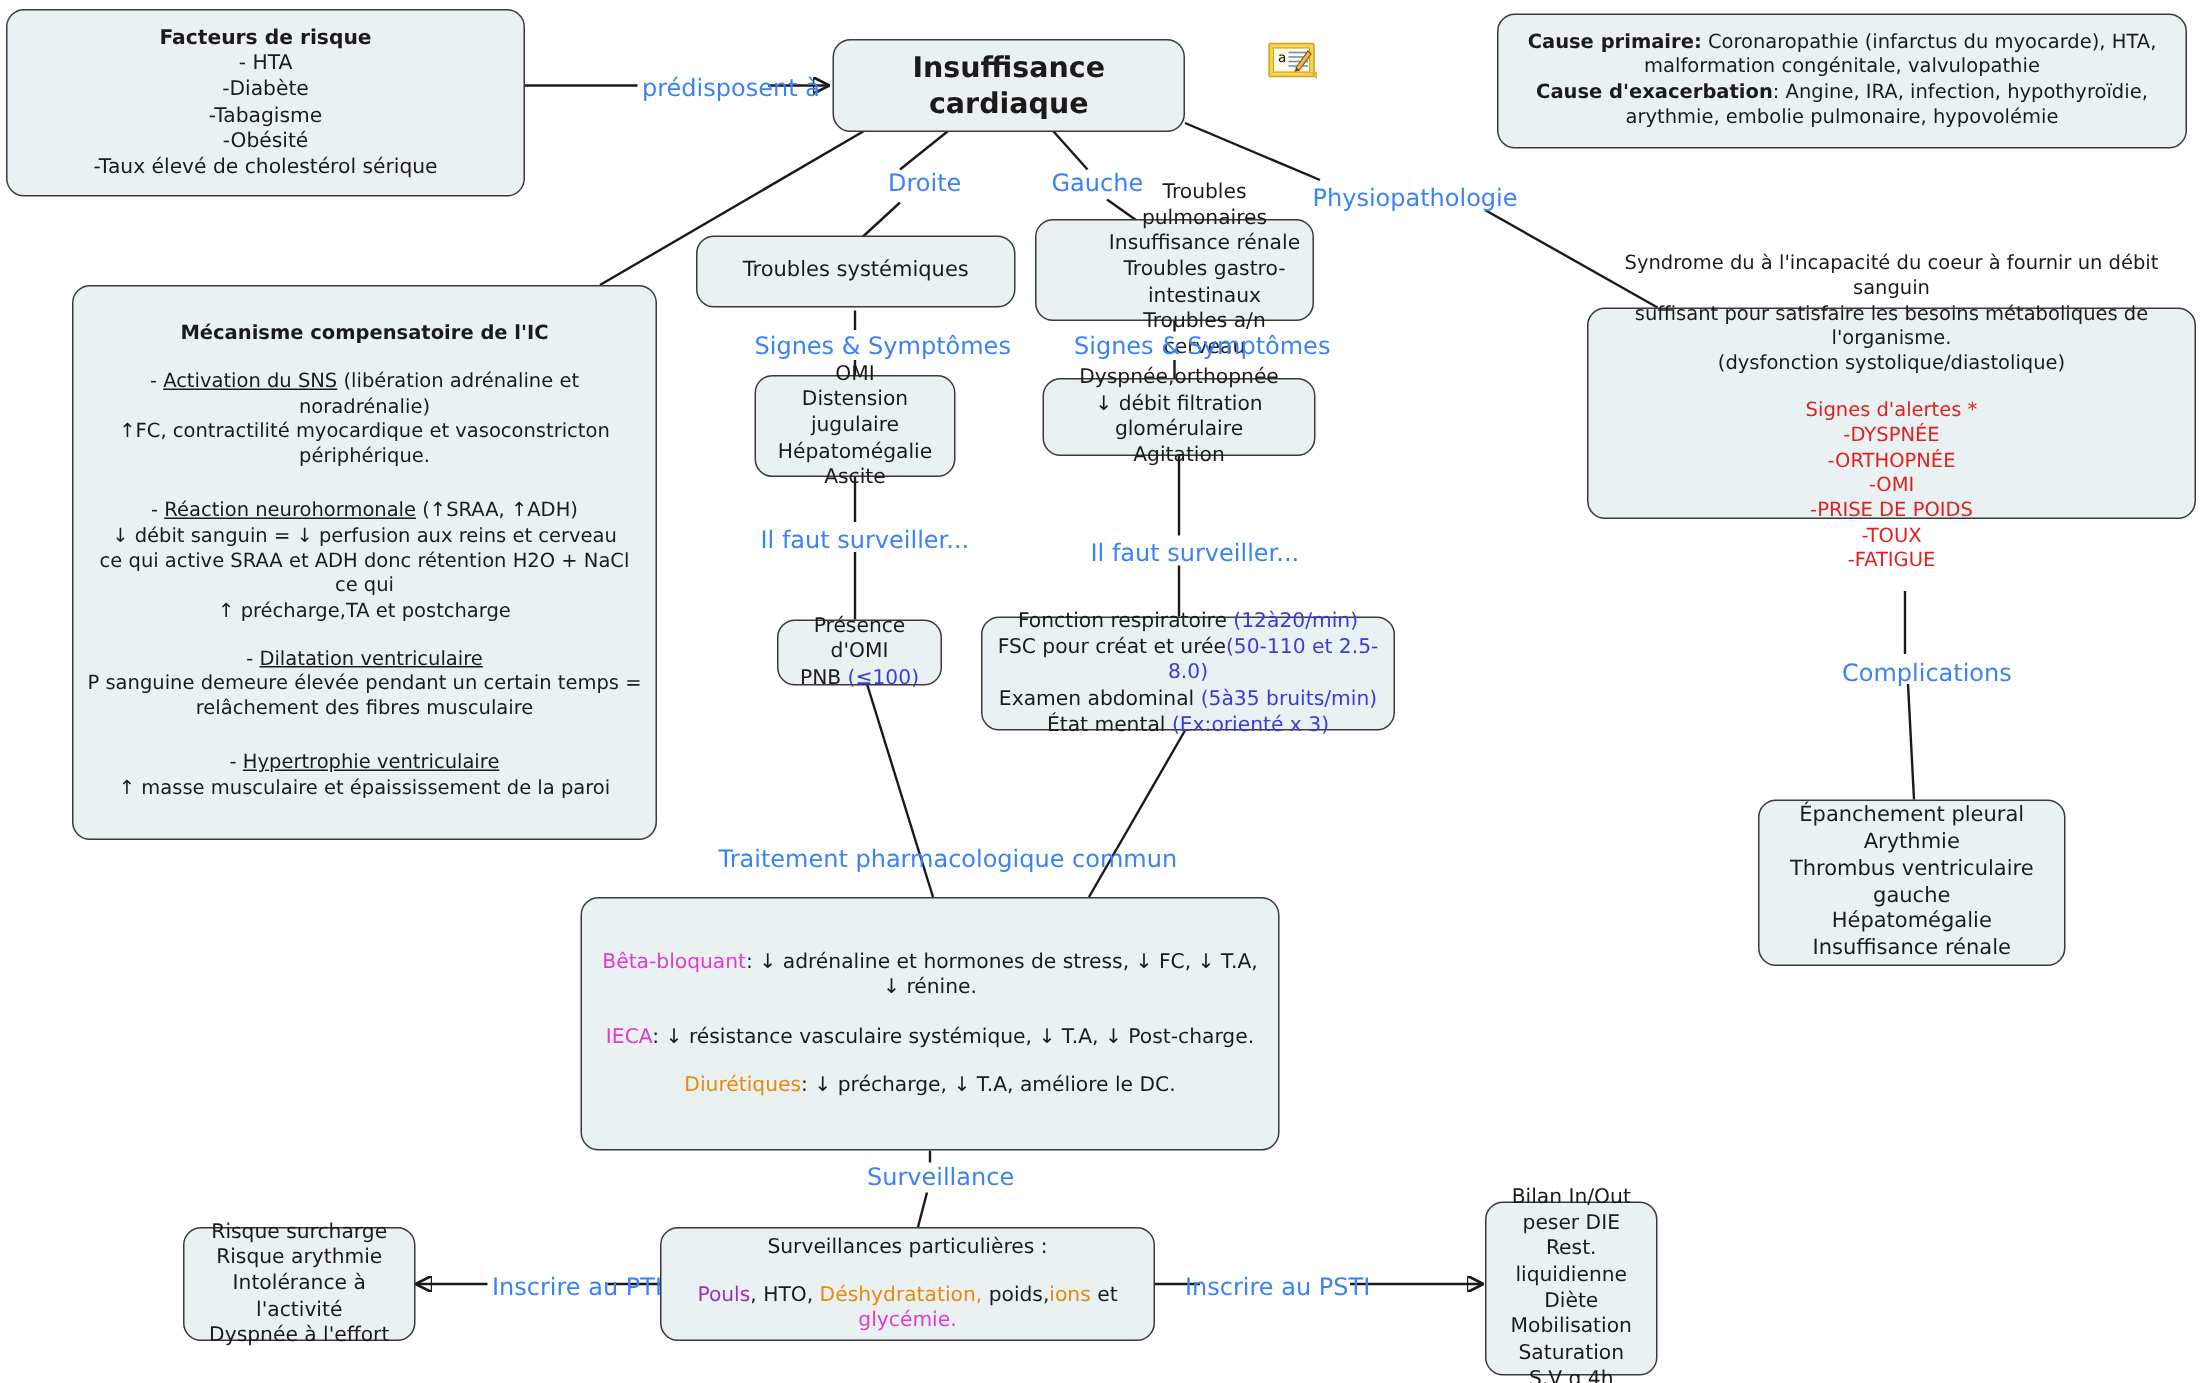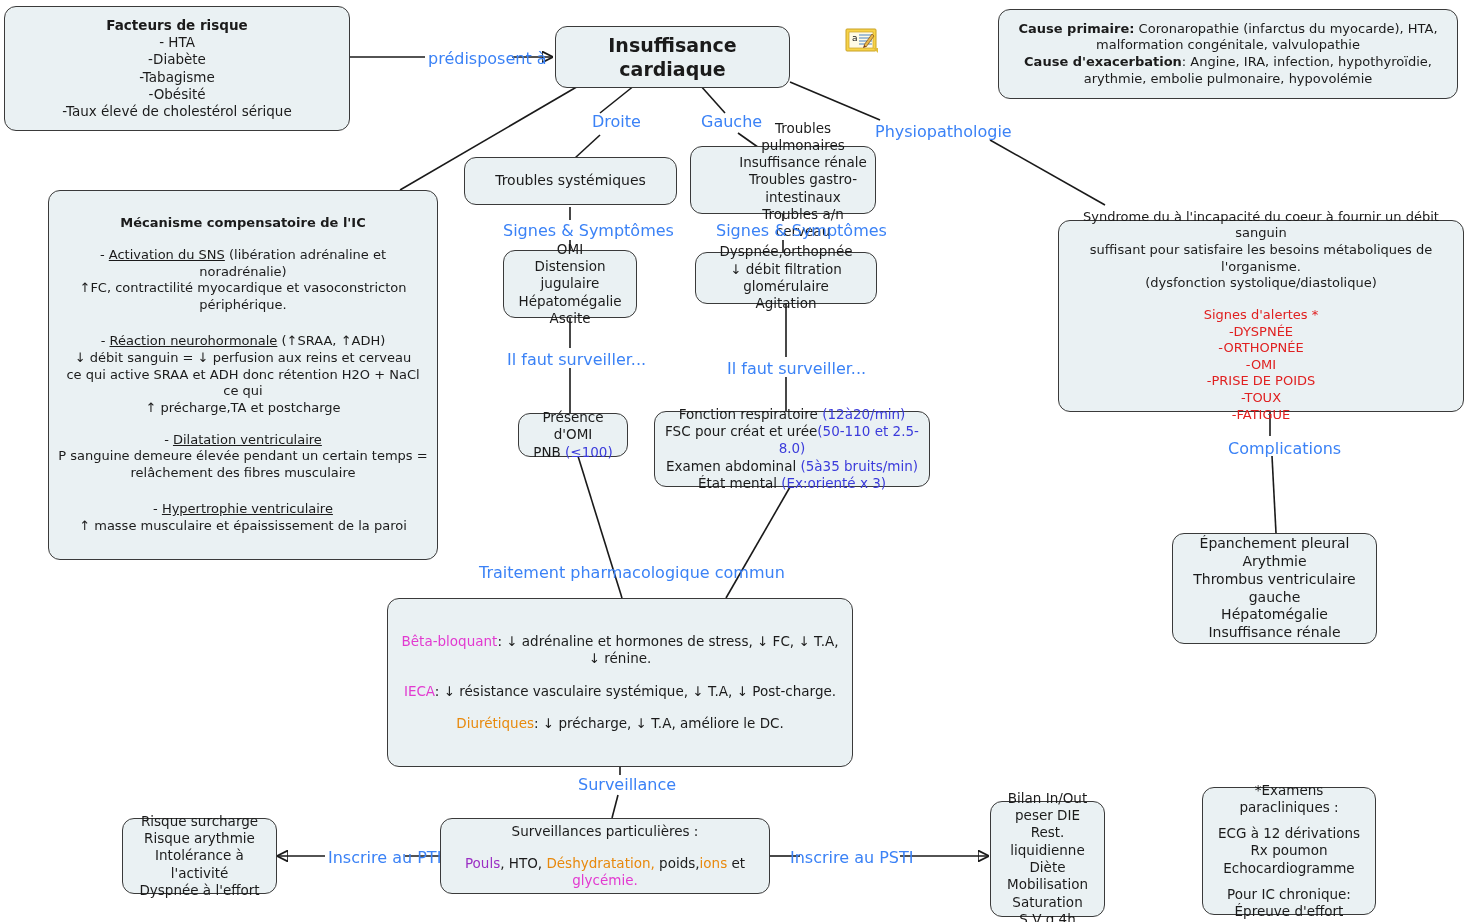--- a/index.html
+++ b/index.html
@@ -193,21 +193,21 @@
 
   <div class="node" style="left:654px;top:411px;width:276px;height:76px;font-size:13.5px;">
     <div class="inner">
       <span>Fonction respiratoire </span><span class="blue">(12à20/min)</span><br>
       <span>FSC pour créat et urée</span><span class="blue">(50-110 et 2.5-8.0)</span><br>
       <span>Examen abdominal </span><span class="blue">(5à35 bruits/min)</span><br>
       <span>État mental </span><span class="blue">(Ex:orienté x 3)</span>
     </div>
   </div>
 
-  <div class="node" style="left:1058px;top:205px;width:406px;height:192px;font-size:13px;margin-top:15px;">
+  <div class="node" style="left:1058px;top:205px;width:406px;height:141px;font-size:13px;">
     <div class="inner">
       <span>Syndrome du à l'incapacité du coeur à fournir un débit sanguin</span><br>
       <span>suffisant pour satisfaire les besoins métaboliques de l'organisme.</span><br>
       <span>(dysfonction systolique/diastolique)</span>
       <span class="sp-l"></span>
       <span class="red">Signes d'alertes *</span><br>
       <span class="red">-DYSPNÉE</span><br>
       <span class="red">-ORTHOPNÉE</span><br>
       <span class="red">-OMI</span><br>
       <span class="red">-PRISE DE POIDS</span><br>
@@ -258,32 +258,20 @@
       <span>Bilan In/Out</span><br>
       <span>peser DIE</span><br>
       <span>Rest. liquidienne</span><br>
       <span>Diète</span><br>
       <span>Mobilisation</span><br>
       <span>Saturation</span><br>
       <span>S.V q 4h</span>
     </div>
   </div>
 
-  <div class="node" style="left:1202px;top:787px;width:174px;height:128px;font-size:13.5px;">
-    <div class="inner">
-      <span>*Examens paracliniques :</span>
-      <span class="sp"></span>
-      <span>ECG à 12 dérivations</span><br>
-      <span>Rx poumon</span><br>
-      <span>Echocardiogramme</span>
-      <span class="sp"></span>
-      <span>Pour IC chronique:</span><br>
-      <span>Épreuve d'effort</span>
-    </div>
-  </div>
 
   <div class="edge-label" style="left:428px;top:49px;">prédisposent à</div>
   <div class="edge-label" style="left:592px;top:112px;">Droite</div>
   <div class="edge-label" style="left:701px;top:112px;">Gauche</div>
   <div class="edge-label" style="left:875px;top:122px;">Physiopathologie</div>
   <div class="edge-label" style="left:503px;top:221px;">Signes &amp; Symptômes</div>
   <div class="edge-label" style="left:716px;top:221px;">Signes &amp; Symptômes</div>
   <div class="edge-label" style="left:507px;top:350px;">Il faut surveiller...</div>
   <div class="edge-label" style="left:727px;top:359px;">Il faut surveiller...</div>
   <div class="edge-label" style="left:479px;top:563px;">Traitement pharmacologique commun</div>

